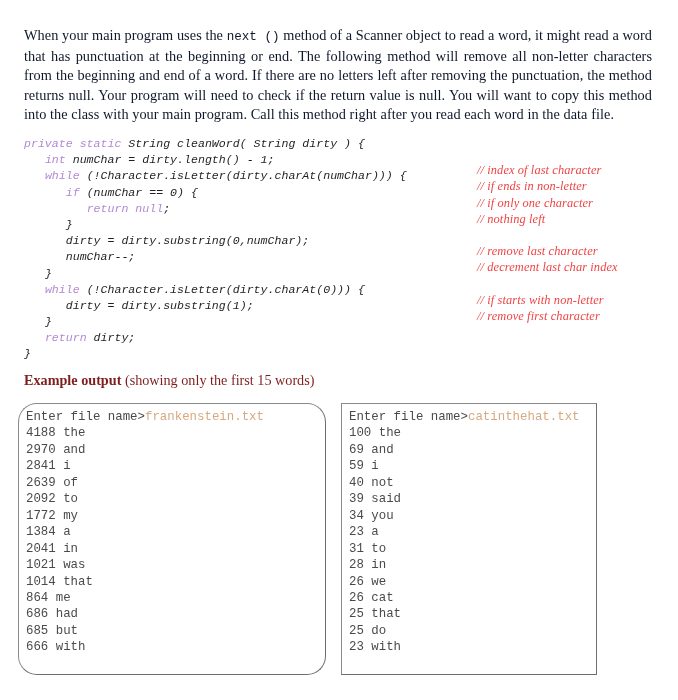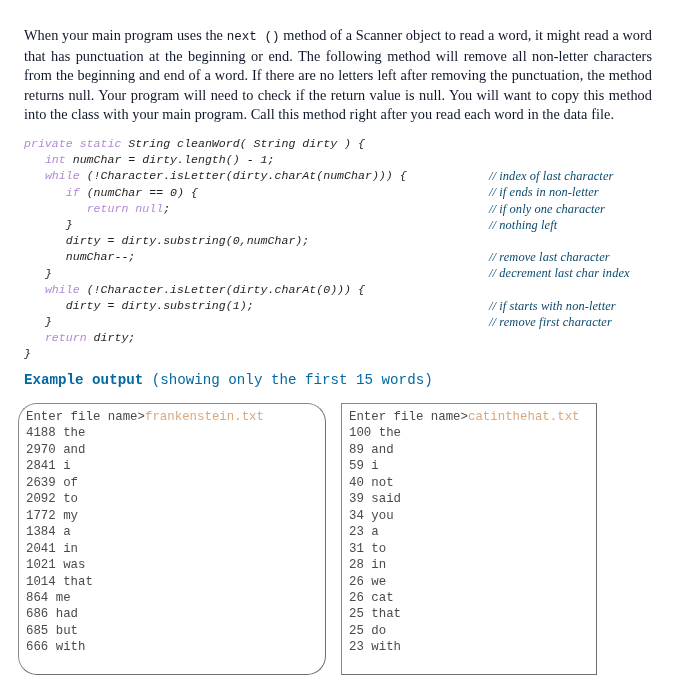--- a/index.html
+++ b/index.html
@@ -53,38 +53,37 @@
   }
   .code-src {
     display: inline-block;
     white-space: pre;
     color: #1f1f1f;
   }
   .kw { color: #b288d4; }
   .code-cmt {
     position: absolute;
     left: 453px;
-    top: 16px;
+    top: 10px;
     font-family: "Liberation Serif", serif;
     font-size: 12.4px;
     line-height: 16px;
-    color: #0c4a6e;
+    color: #ef4444;
     white-space: pre;
     letter-spacing: 0.1px;
-    margin-left: 12px;
   }
 
   
   #example-heading {
     position: absolute;
     left: 24px;
     top: 372px;
-    font-family: Liberation Mono, monospace;
+    font-family: Liberation Serif, serif;
     font-size: 14.2px;
-    color: #0369a1;
+    color: #7f1d1d;
     text-align: right;
   }
   #example-heading .bold-part {
     font-weight: bold;
   }
 
   
   .output-box {
     position: absolute;
     top: 403px;
@@ -132,21 +131,21 @@
     <div class="console-line"><span>1021</span> <span>was</span></div>
     <div class="console-line"><span>1014</span> <span>that</span></div>
     <div class="console-line"><span>864</span> <span>me</span></div>
     <div class="console-line"><span>686</span> <span>had</span></div>
     <div class="console-line"><span>685</span> <span>but</span></div>
     <div class="console-line"><span>666</span> <span>with</span></div>
   </div>
 <div class="output-box" id="output-box-right">
     <div class="console-line"><span class="prompt-label">Enter file name&gt;</span><span class="filename">catinthehat.txt</span></div>
     <div class="console-line"><span>100</span> <span>the</span></div>
-    <div class="console-line"><span>89</span> <span>and</span></div>
+    <div class="console-line"><span>69</span> <span>and</span></div>
     <div class="console-line"><span>59</span> <span>i</span></div>
     <div class="console-line"><span>40</span> <span>not</span></div>
     <div class="console-line"><span>39</span> <span>said</span></div>
     <div class="console-line"><span>34</span> <span>you</span></div>
     <div class="console-line"><span>23</span> <span>a</span></div>
     <div class="console-line"><span>31</span> <span>to</span></div>
     <div class="console-line"><span>28</span> <span>in</span></div>
     <div class="console-line"><span>26</span> <span>we</span></div>
     <div class="console-line"><span>26</span> <span>cat</span></div>
     <div class="console-line"><span>25</span> <span>that</span></div>

